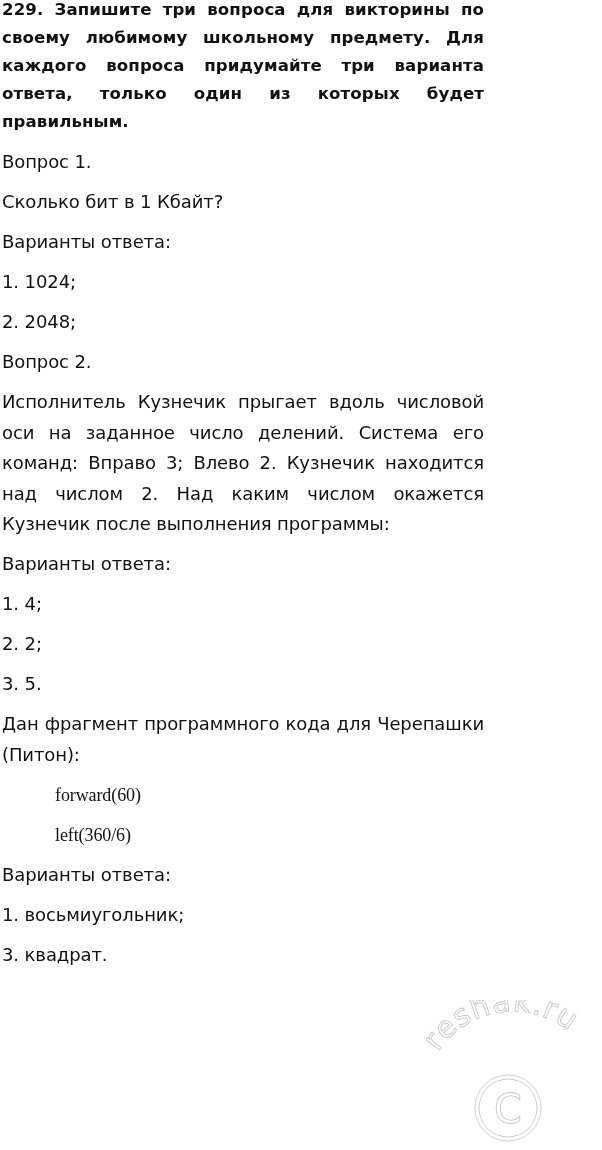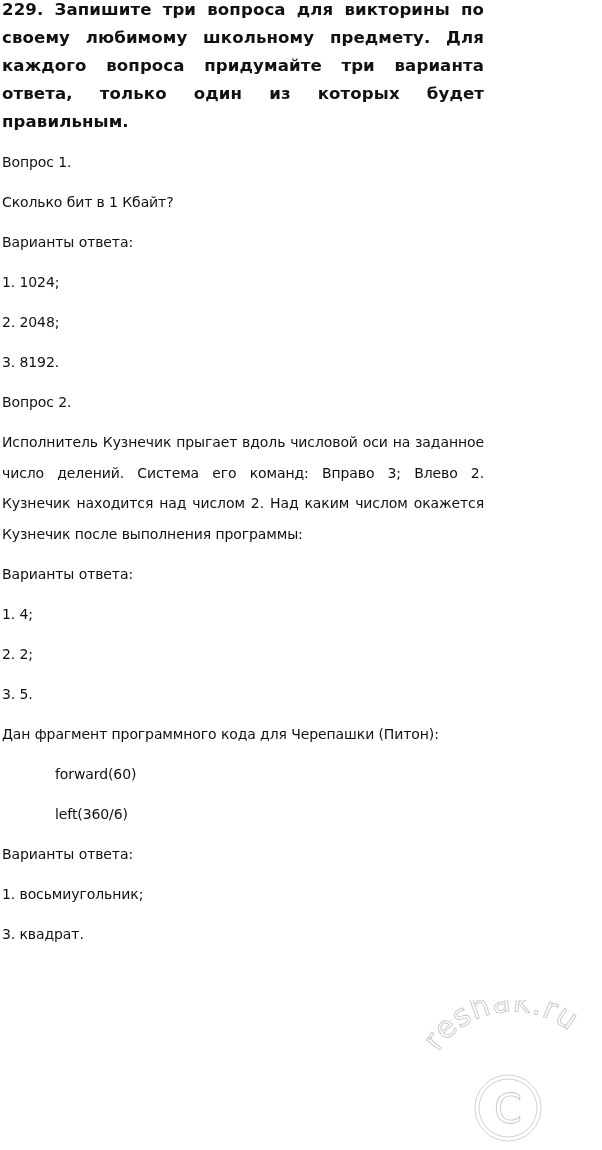--- a/index.html
+++ b/index.html
@@ -27,29 +27,29 @@
       font-weight: bold;
       font-size: 16.6px;
       line-height: 28px;
       text-align: justify;
       text-align-last: left;
       margin: -4px 0 0 0;
       letter-spacing: 0.1px;
       word-spacing: 1px;
     }
     .p {
-      font-size: 14px;
+      font-size: 18px;
       line-height: 30.5px;
       margin: 9.5px 0 0 0;
       text-align: justify;
       text-align-last: left;
       letter-spacing: -0.1px;
     }
     .p.first { margin-top: 11px; }
-    .code-indent { padding-left: 53px; }
+    .code-indent { padding-left: 53px; font-family: Liberation Serif, serif; }
     .watermark {
       position: absolute;
       left: 420px;
       top: 1000px;
       width: 182px;
       height: 150px;
       pointer-events: none;
     }
   </style>
 </head>
@@ -58,21 +58,20 @@
 <div class="page">
 
   <p class="task-heading"><span>229.</span> <span>Запишите три вопроса для викторины по своему любимому школьному предмету. Для каждого вопроса придумайте три варианта ответа, только один из которых будет правильным.</span></p>
 
   <div>
     <p class="p first">Вопрос 1.</p>
     <p class="p">Сколько бит в 1 Кбайт?</p>
     <p class="p">Варианты ответа:</p>
     <p class="p">1. 1024;</p>
     <p class="p">2. 2048;</p>
-    <p class="p">3. 8192.</p>
   </div>
 
   <div>
     <p class="p">Вопрос 2.</p>
     <p class="p">Исполнитель Кузнечик прыгает вдоль числовой оси на заданное число делений. Система его команд: Вправо 3; Влево 2. Кузнечик находится над числом 2. Над каким числом окажется Кузнечик после выполнения программы:</p>
     <p class="p">Варианты ответа:</p>
     <p class="p">1. 4;</p>
     <p class="p">2. 2;</p>
     <p class="p">3. 5.</p>
   </div>

